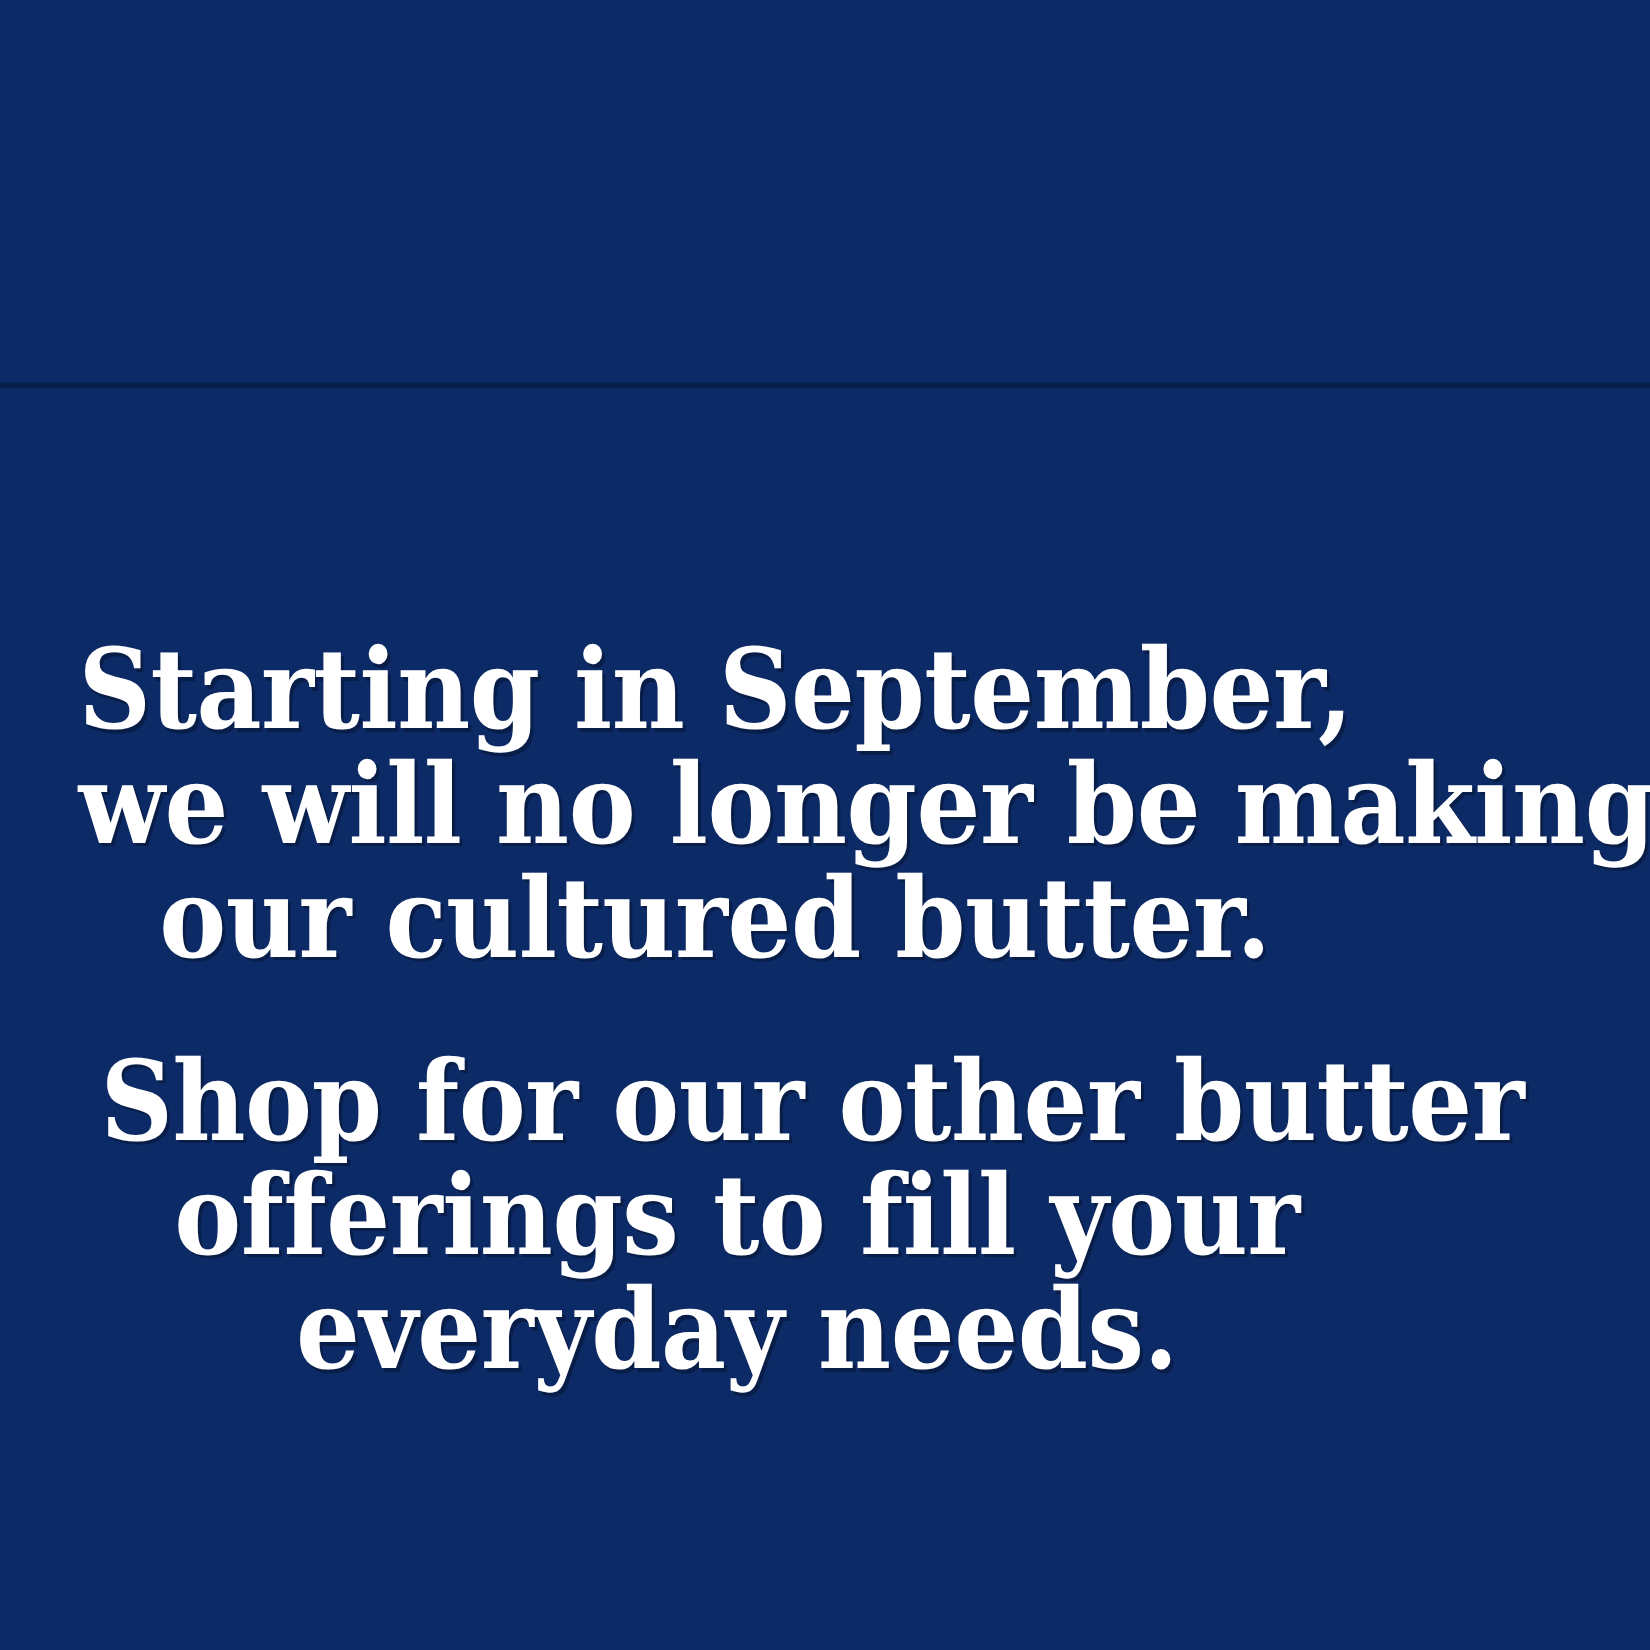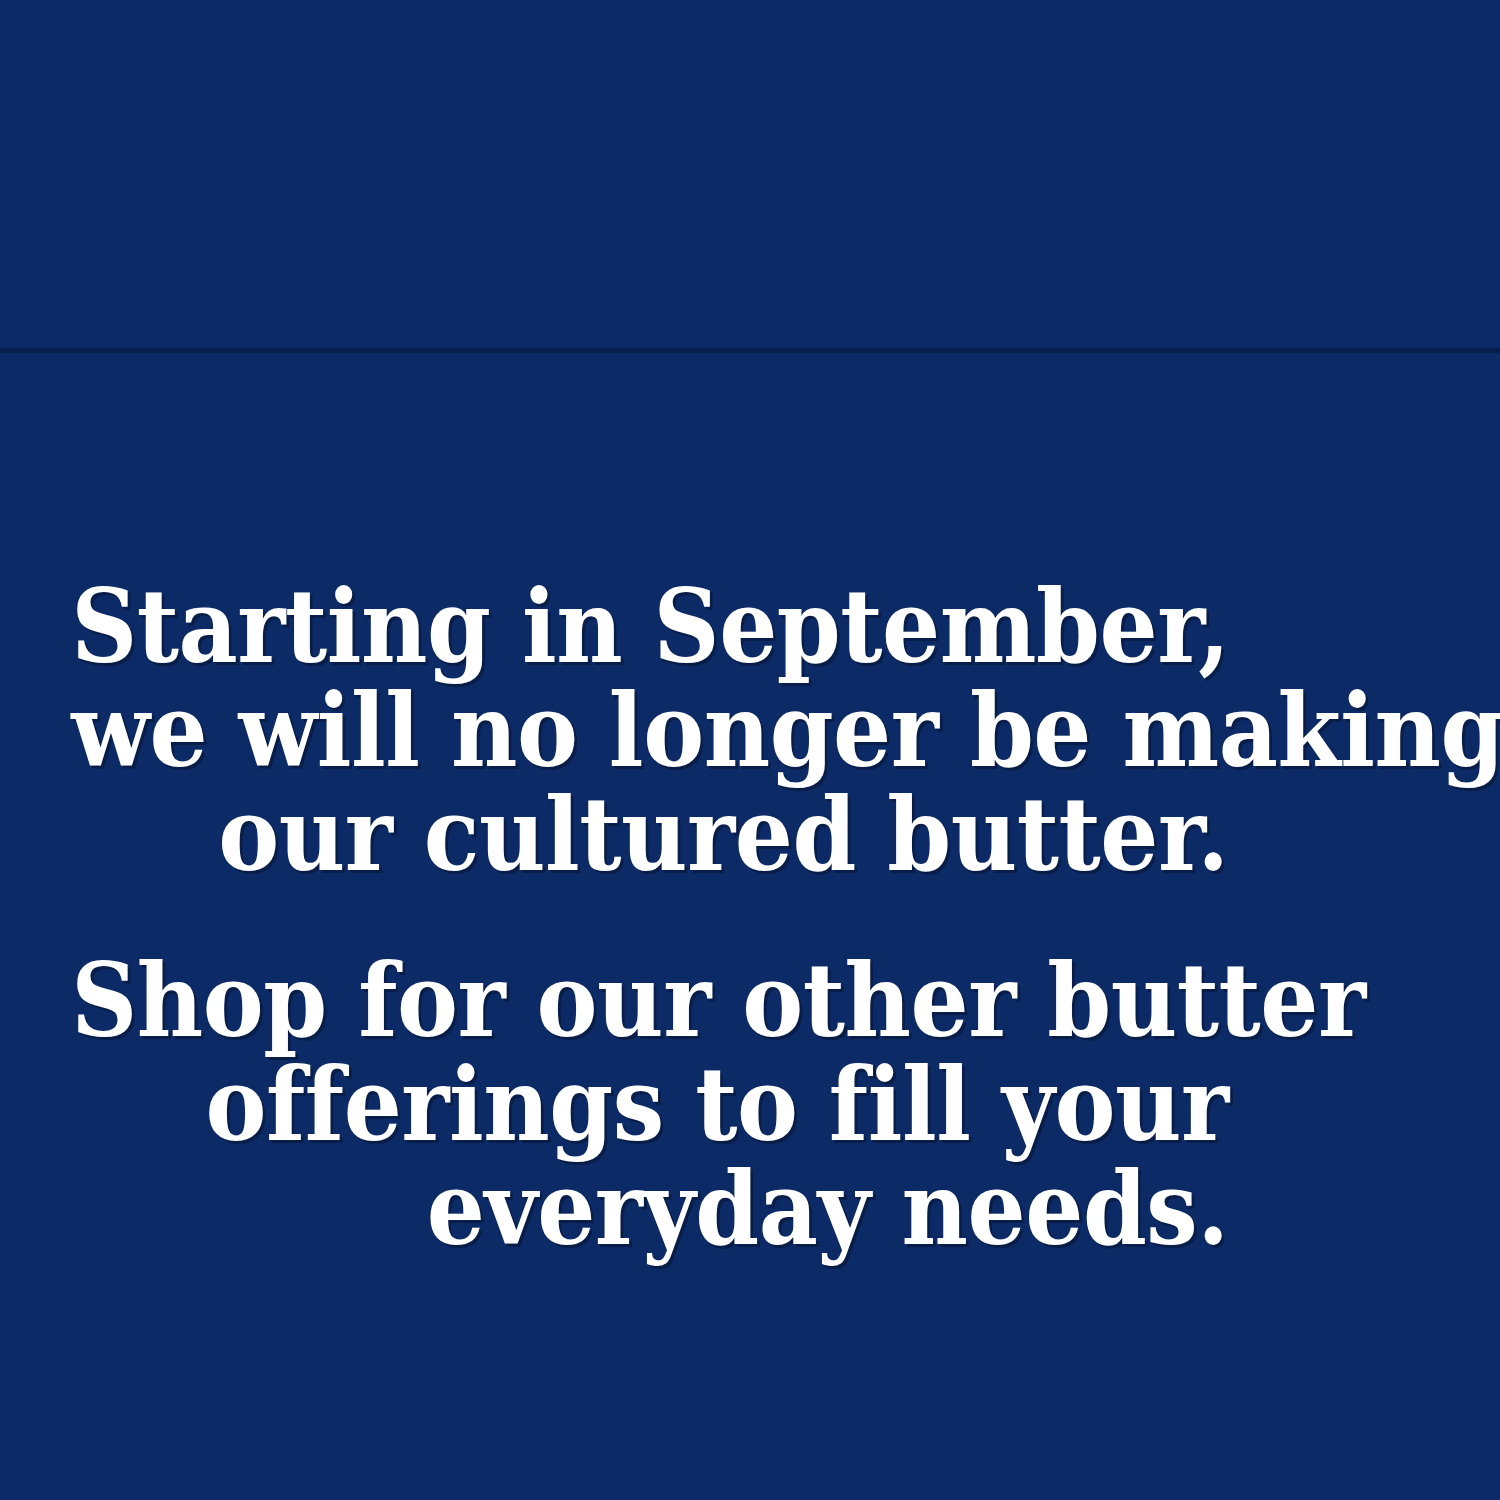--- a/index.html
+++ b/index.html
@@ -68,37 +68,38 @@
     top: 353px;
     width: 1500px;
     height: 1147px;
     background: #0c2a66;
   }
 
   .body-par {
     position: absolute;
     left: 0;
     width: 1279px;
-    text-align: right;
+    text-align: center;
     color: #ffffff;
     font-family: "DejaVu Serif", serif;
     font-weight: bold;
     font-size: 101px;
     line-height: 104px;
     letter-spacing: -0.5px;
     white-space: nowrap;
     text-shadow: 3px 3px 0 rgba(5, 18, 46, 0.55);
   }
 
   #paragraph-1 {
     top: 222px; 
   }
 
   #paragraph-2 {
     top: 596px; 
+    margin-left: 20px;
   }
 
   .body-line {
     display: block;
     transform: scaleX(0.905);
     transform-origin: 750px 50%;
   }
 </style>
 </head>
 <body>

